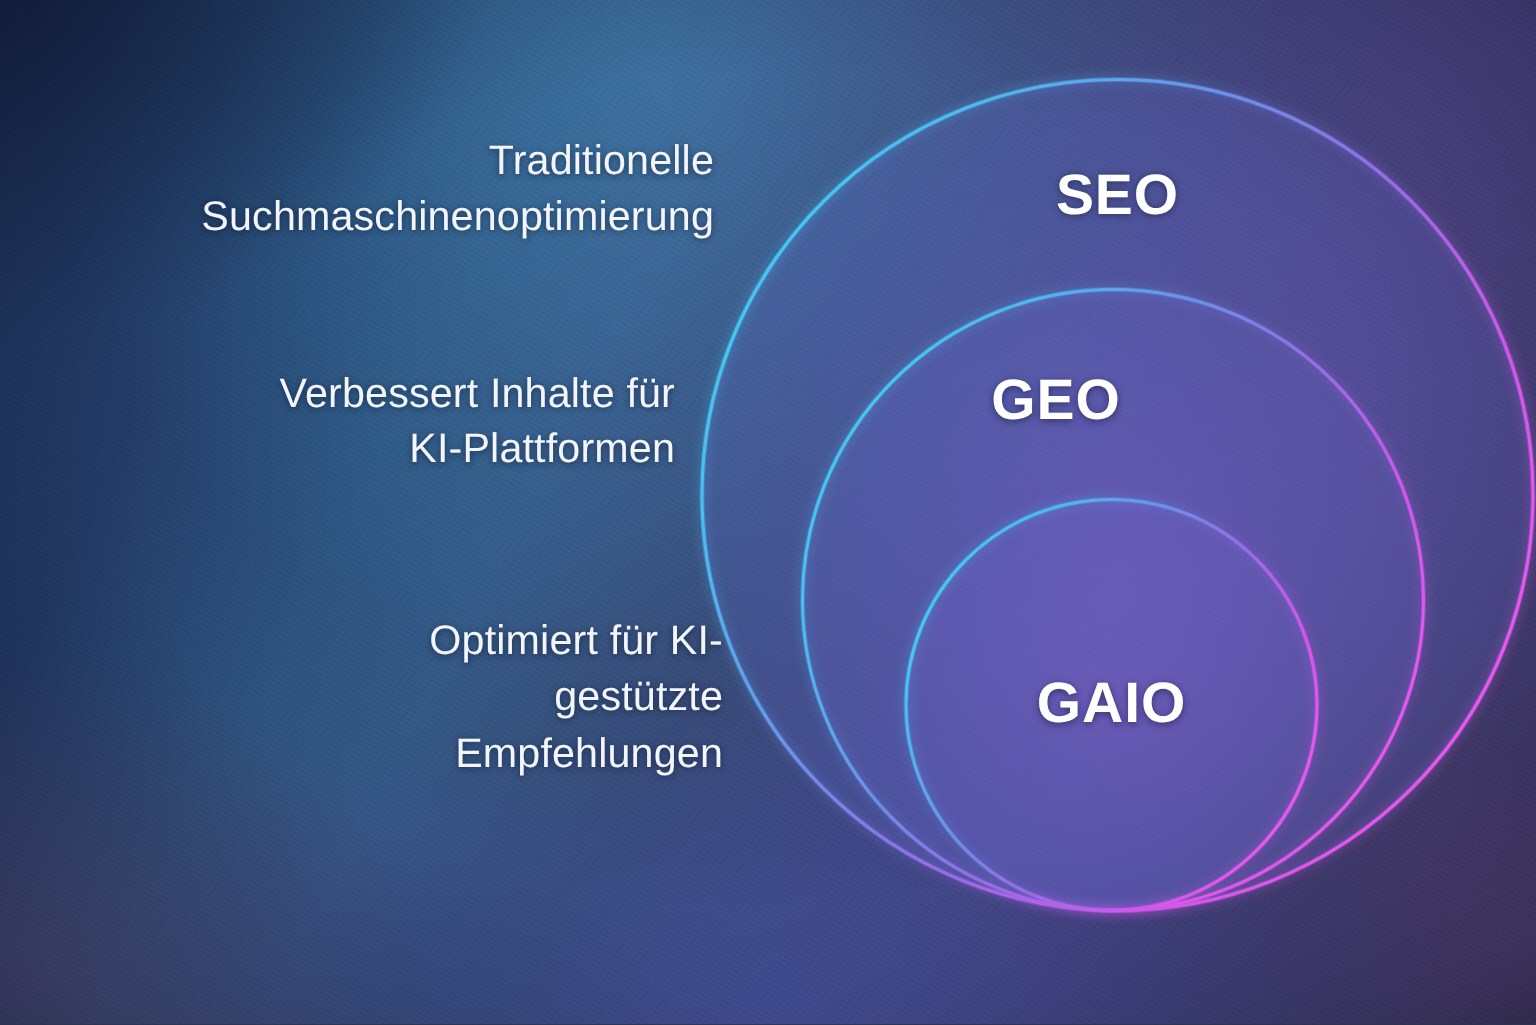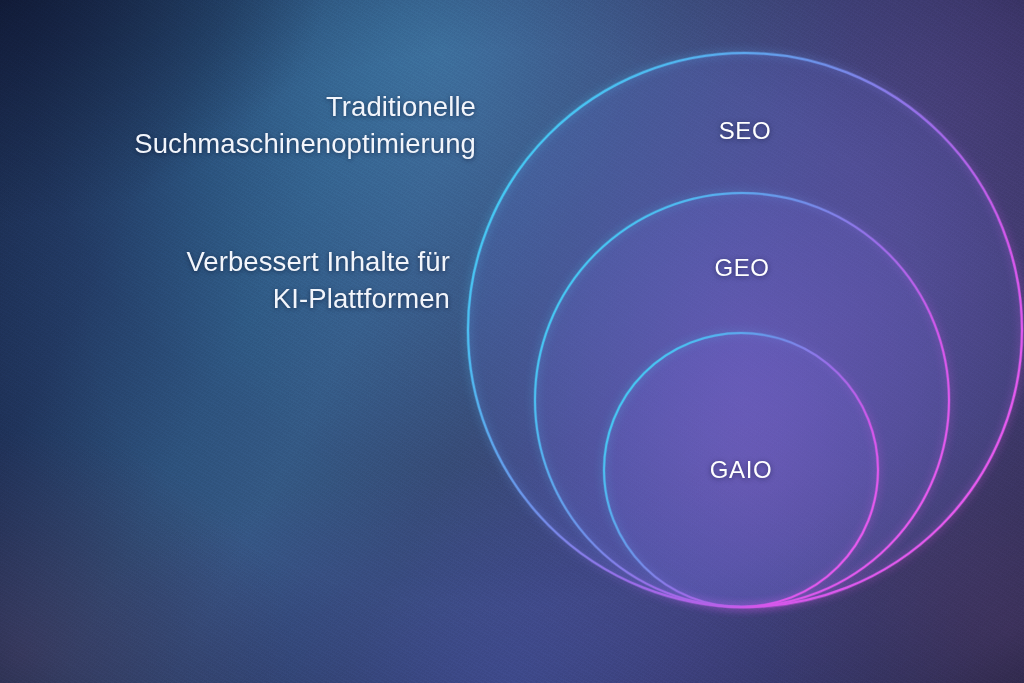--- a/index.html
+++ b/index.html
@@ -107,26 +107,26 @@
     white-space: pre-line;
     font-weight: 400;
   }
   #label-seo-desc  { right: 548px; top: 88px;  width: 430px; }
   #label-geo-desc  { right: 574px; top: 243px; width: 400px; }
   #label-gaio-desc { right: 542px; top: 408px; width: 310px; }
 
   .ring-label {
     position: absolute;
     color: #ffffff;
-    font-size: 24px;
+    font-size: 38px;
     letter-spacing: 0.6px;
     text-shadow: 0 1px 5px rgba(10,16,46,0.5);
     transform: translate(-50%, -50%);
     white-space: nowrap;
-    font-weight: 400;
+    font-weight: 700;
   }
   #label-seo  { left: 740px; top: 131px; }
   #label-geo  { left: 736px; top: 268px; }
   #label-gaio { left: 741px; top: 470px; }
 </style>
 </head>
 <body>
 
 <div id="stage">
 
@@ -183,20 +183,23 @@
     <circle id="ring-inner-glow" fill="none" stroke="url(#strokeGrad)" stroke-width="3.2" opacity="0.42" filter="url(#ringGlow)" cx="741" cy="470" r="137"></circle>
     <circle id="ring-inner" fill="url(#fillInner)" stroke="url(#strokeGrad)" stroke-width="1.9" cx="741" cy="470" r="137"></circle>
   </svg>
 
   <div class="side-label" id="label-seo-desc">Traditionelle
 Suchmaschinenoptimierung</div>
 
   <div class="side-label" id="label-geo-desc">Verbessert Inhalte für
 KI-Plattformen</div>
 
+  <div class="side-label" id="label-gaio-desc">Optimiert für KI-
+gestützte
+Empfehlungen</div>
 
   <div class="ring-label" id="label-seo" style="left: 745px;">SEO</div>
 
-  <div class="ring-label" id="label-geo" style="left: 742px;">GEO</div>
+  <div class="ring-label" id="label-geo" style="left: 704px;">GEO</div>
 
   <div class="ring-label" id="label-gaio" style="left: 741px; text-align: center;">GAIO</div>
 
 </div>
 
 </body></html>

